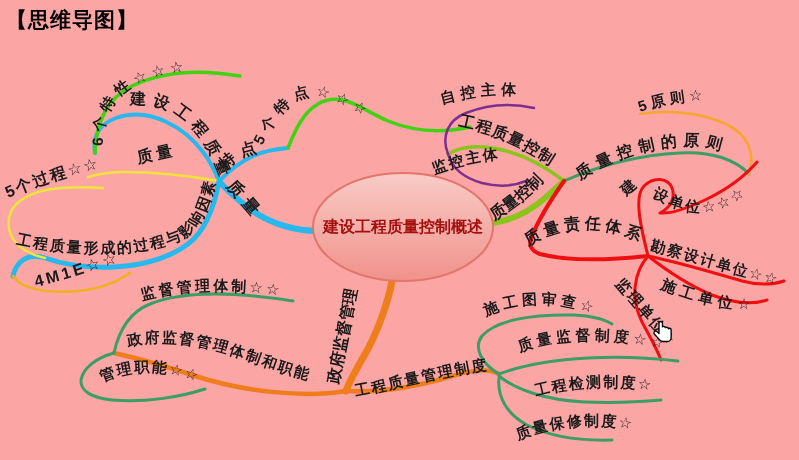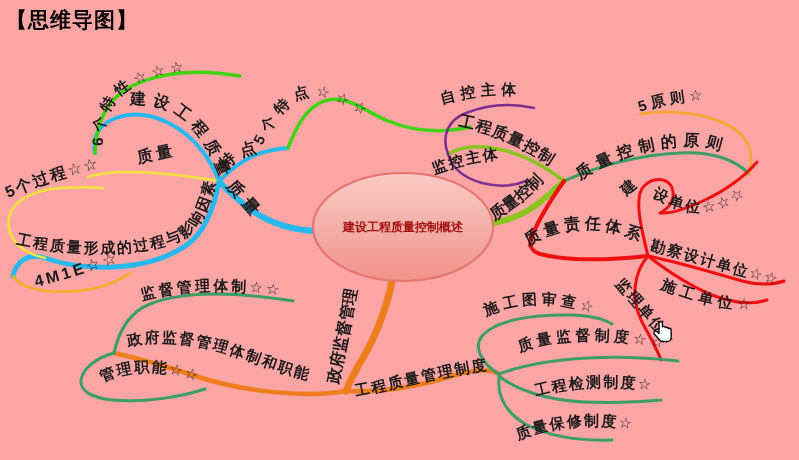--- a/index.html
+++ b/index.html
@@ -15,21 +15,21 @@
   svg{position:absolute;left:0;top:0;}
   path.branch{fill:none;stroke-linecap:round;stroke-linejoin:round;}
   .st-cyan{stroke:var(--cyan);} .st-green{stroke:var(--bright-green);} .st-yellow{stroke:var(--yellow);}
   .st-gold{stroke:var(--gold);} .st-olive{stroke:var(--olive);} .st-purple{stroke:var(--purple);}
   .st-teal{stroke:var(--teal);} .st-orange{stroke:var(--orange);} .st-lorange{stroke:var(--light-orange);}
   .st-red{stroke:var(--red);}
   text{font-family:"Liberation Sans","DejaVu Sans",sans-serif;font-weight:bold;fill:var(--node-text);} .t15{font-size:15px;} .t16{font-size:16px;} .t17{font-size:17px;}
   .ls0{letter-spacing:0px;} .ls1{letter-spacing:1px;} .ls2{letter-spacing:2px;} .ls3{letter-spacing:3px;}
   .ls4{letter-spacing:4px;} .ls5{letter-spacing:5px;} .ls6{letter-spacing:6px;}
   .center-label{position:absolute;left:322px;top:182px;width:162px;height:90px;display:flex;align-items:center;justify-content:center;
-    text-align:center;font-size:12px;font-weight:bold;color:var(--center-text);line-height:1.25;}
+    text-align:center;font-size:16px;font-weight:bold;color:var(--center-text);line-height:1.25;}
 </style>
 </head>
 <body>
 
 <div class="stage">
   <div class="page-title">【思维导图】</div>
 
   <svg width="799" height="460" viewBox="0 0 799 460">
     <defs>
       <linearGradient id="centerGrad" x1="0" y1="0" x2="0" y2="1">

